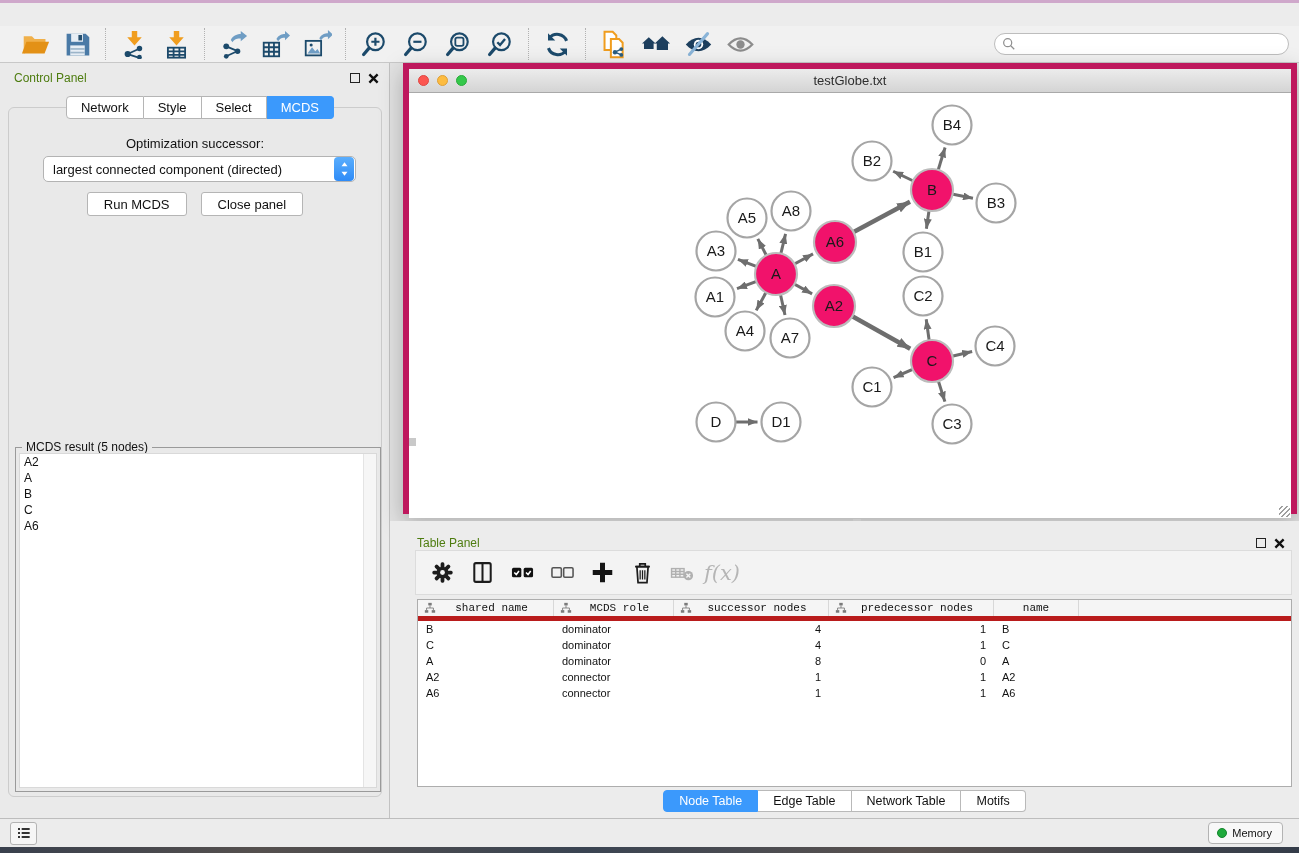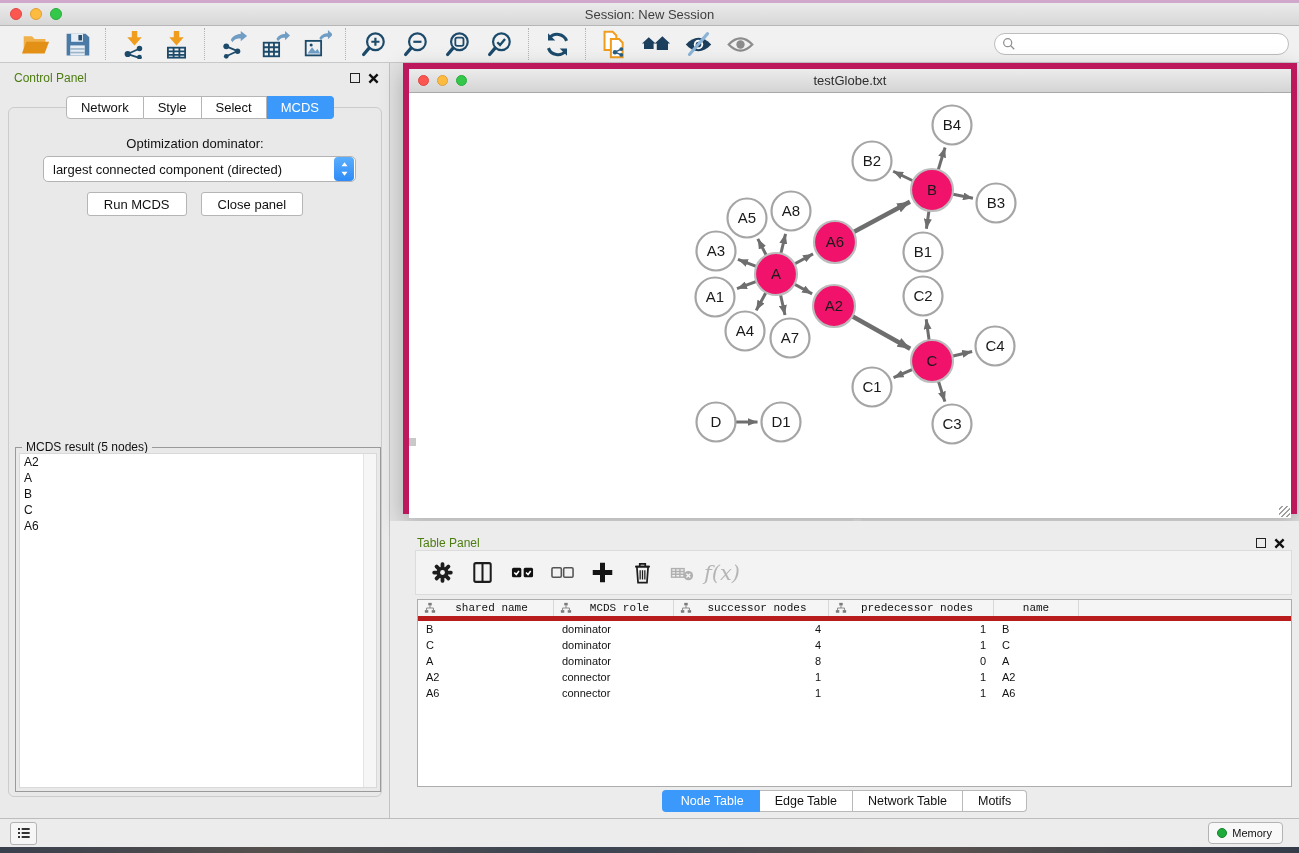--- a/index.html
+++ b/index.html
@@ -100,48 +100,40 @@
   .th-cell .th-label { flex:1; text-align:center; padding-right:6px; }
   .th-icon { width:12px; height:12px; flex:0 0 auto; }
   .tp-row { display:flex; height:16px; align-items:center; }
   .td-cell { font-size:11px; color:#111; padding:0 8px; white-space:nowrap; }
   .td-cell.num { text-align:right; }
 
   
   .tp-tabs { position:absolute; left:0; width:100%; top:269px; display:flex; justify-content:center; }
   .tp-tab { height:22px; padding:0 15px; background:#fff; border:1px solid #b9b9b9; border-left:none;
     display:flex; align-items:center; font-size:12.5px; color:#111; cursor:pointer; }
-  .tp-tab:first-child { border-left:4px solid #b91c1c; border-radius:4px 0 0 4px; }
+  .tp-tab:first-child { border-left:1px solid #b91c1c; border-radius:4px 0 0 4px; }
   .tp-tab:last-child { border-radius:0 4px 4px 0; }
   .tp-tab.active { background:#3b99fc; border-color:#3b99fc; color:#fff; }
 
   
   .statusbar { position:absolute; left:0; right:0; top:818px; height:29px; background:#ececec;
     border-top:1px solid #bdbdbd; display:flex; align-items:center; }
   .status-left-btn { width:27px; height:23px; margin-left:10px; background:#f6f6f6; border:1px solid #b3b3b3;
     border-radius:3px; display:flex; align-items:center; justify-content:center; cursor:pointer; }
   .status-left-btn svg { width:16px; height:16px; }
   .memory-btn { margin-left:auto; margin-right:16px; height:22px; padding:0 10px 0 8px; background:#f8f8f8;
     border:1px solid #b3b3b3; border-radius:4px; display:flex; align-items:center; gap:5px; font-size:11px; color:#111; cursor:pointer; }
   .mem-dot { width:10px; height:10px; border-radius:50%; background:#1faa3c; border:1px solid #15862d; }
 </style>
 </head>
 <body>
 
 <div class="screen">
   <div class="wp-top"></div>
 
-  <div class="titlebar">
-    <div class="lights">
-      <span class="light red"></span>
-      <span class="light yellow"></span>
-      <span class="light green"></span>
-    </div>
-    <div class="win-title">Session: New Session</div>
-  </div>
 
   <div class="toolbar">
     <div style="display:flex;align-items:center;">
         <div class="tool-btn">
           <svg viewBox="0 0 32 32">
             <path d="M3 7h9l3 3h12v4H8L4 26H3z" fill="#f0b04a"></path>
             <path d="M6 13h25l-5 13H1z" fill="#e39116"></path>
           </svg>
         </div>
         <div class="tool-btn">
@@ -293,21 +285,21 @@
           </svg>
         </span>
       </div>
       <div class="cp-tabs">
           <div class="cp-tab">Network</div>
           <div class="cp-tab">Style</div>
           <div class="cp-tab">Select</div>
           <div class="cp-tab active">MCDS</div>
         </div>
       <div class="cp-body">
-        <div class="opt-label">Optimization dominator:</div>
+        <div class="opt-label">Optimization successor:</div>
         <div class="criterion-select">
           <span class="criterion-text">largest connected component (directed)</span>
           <span class="select-stepper">
             <svg viewBox="0 0 10 18" width="9" height="16">
               <path d="M5 1.5L8.4 6H1.6z" fill="#fff"></path>
               <path d="M5 16.5L8.4 12H1.6z" fill="#fff"></path>
             </svg>
           </span>
         </div>
         <div class="cp-buttons">

